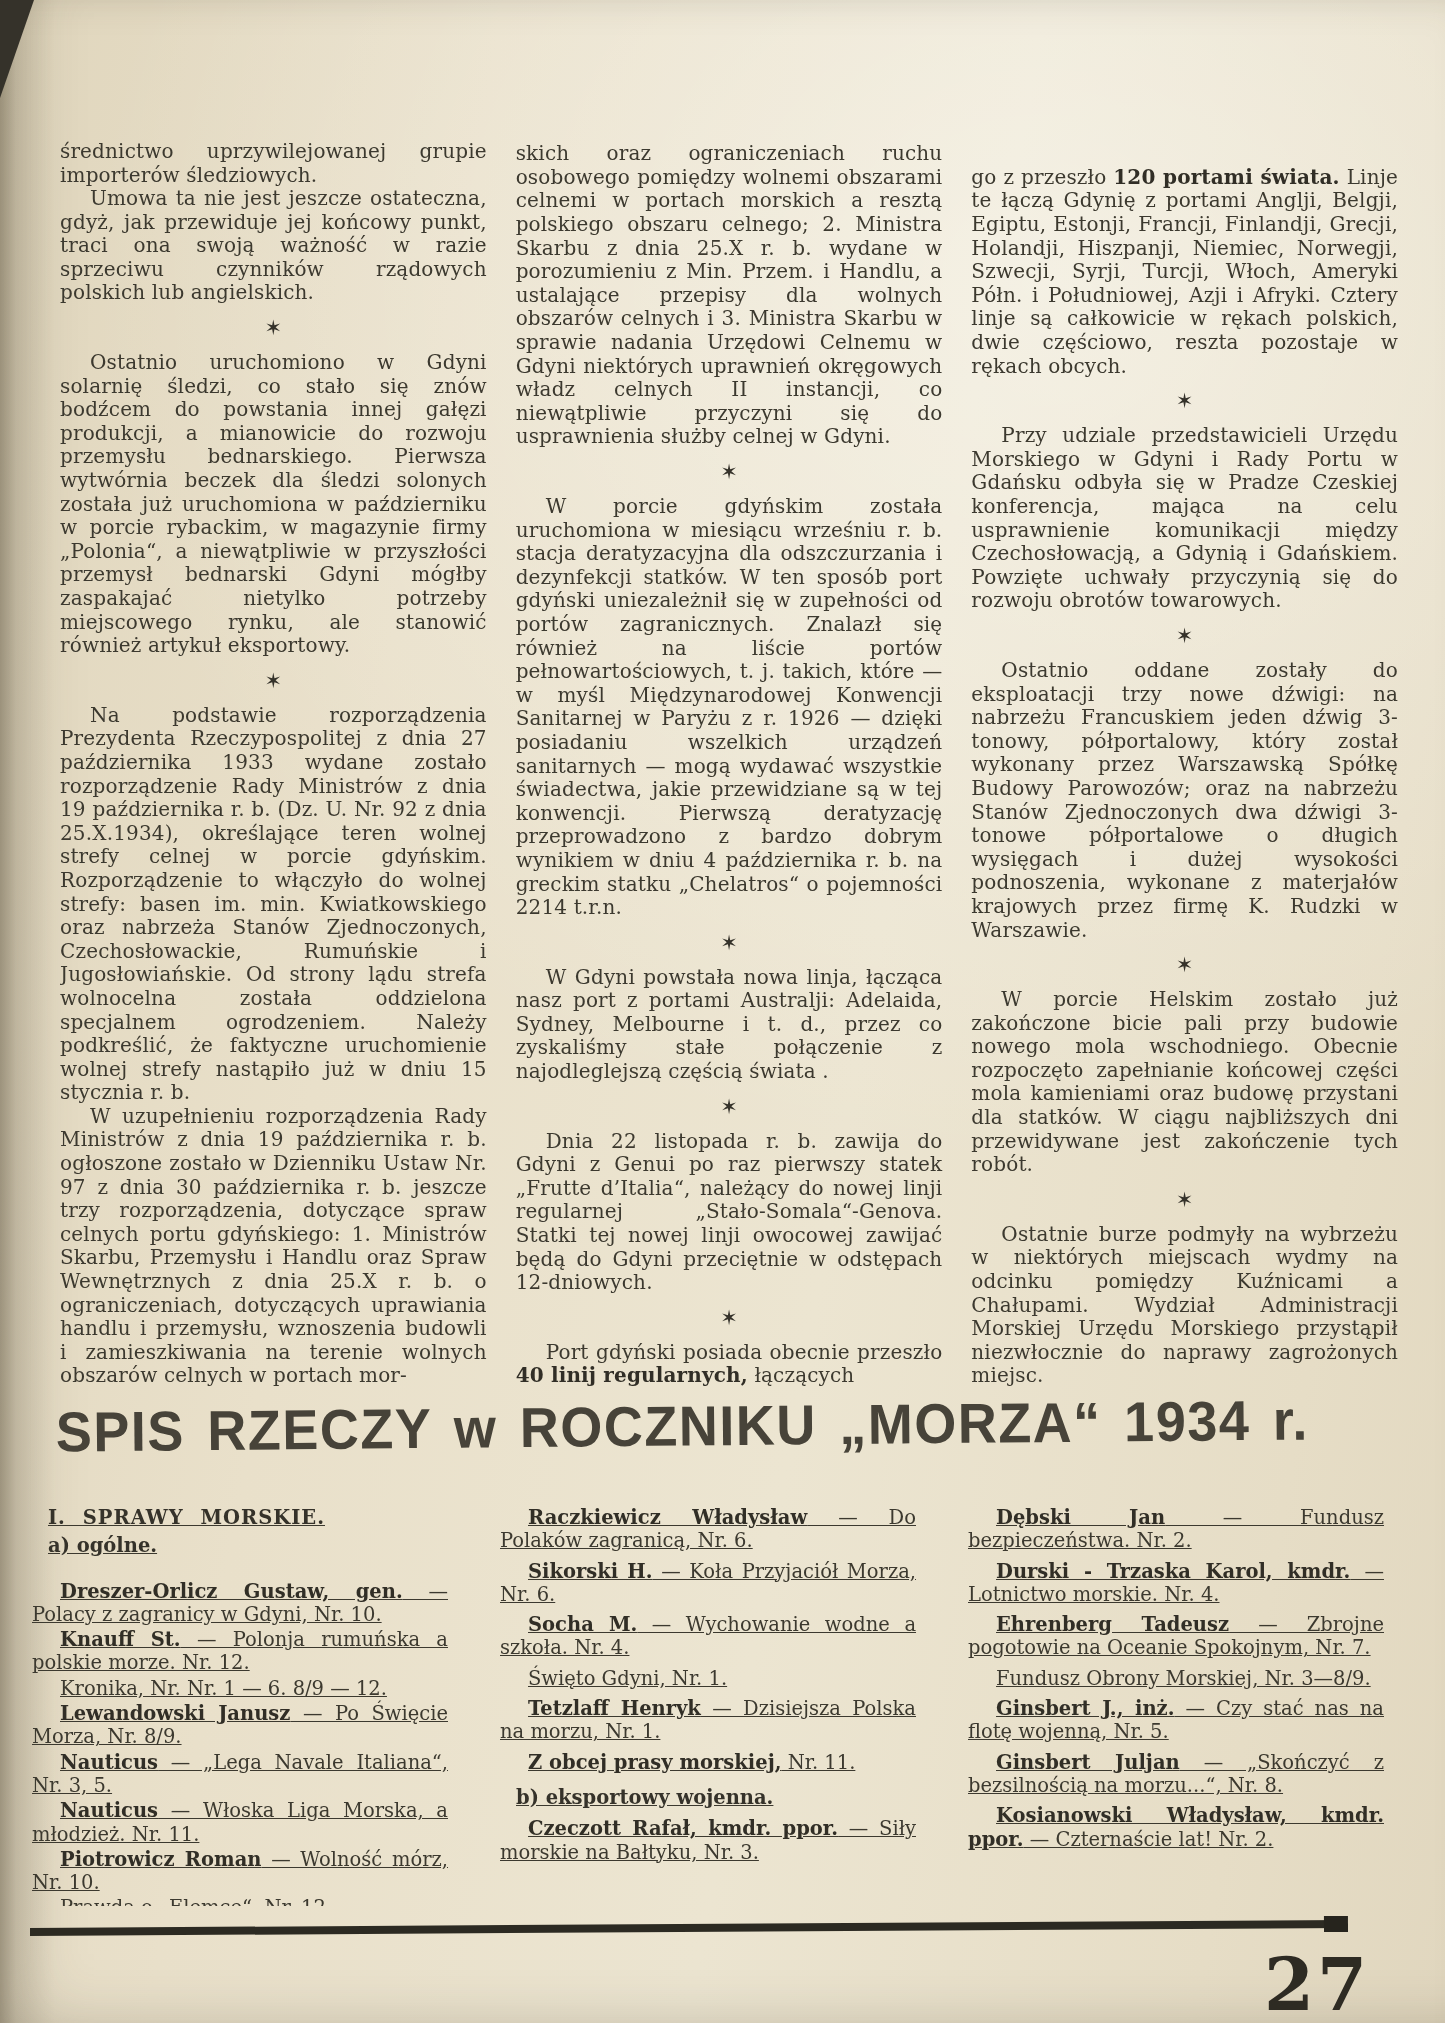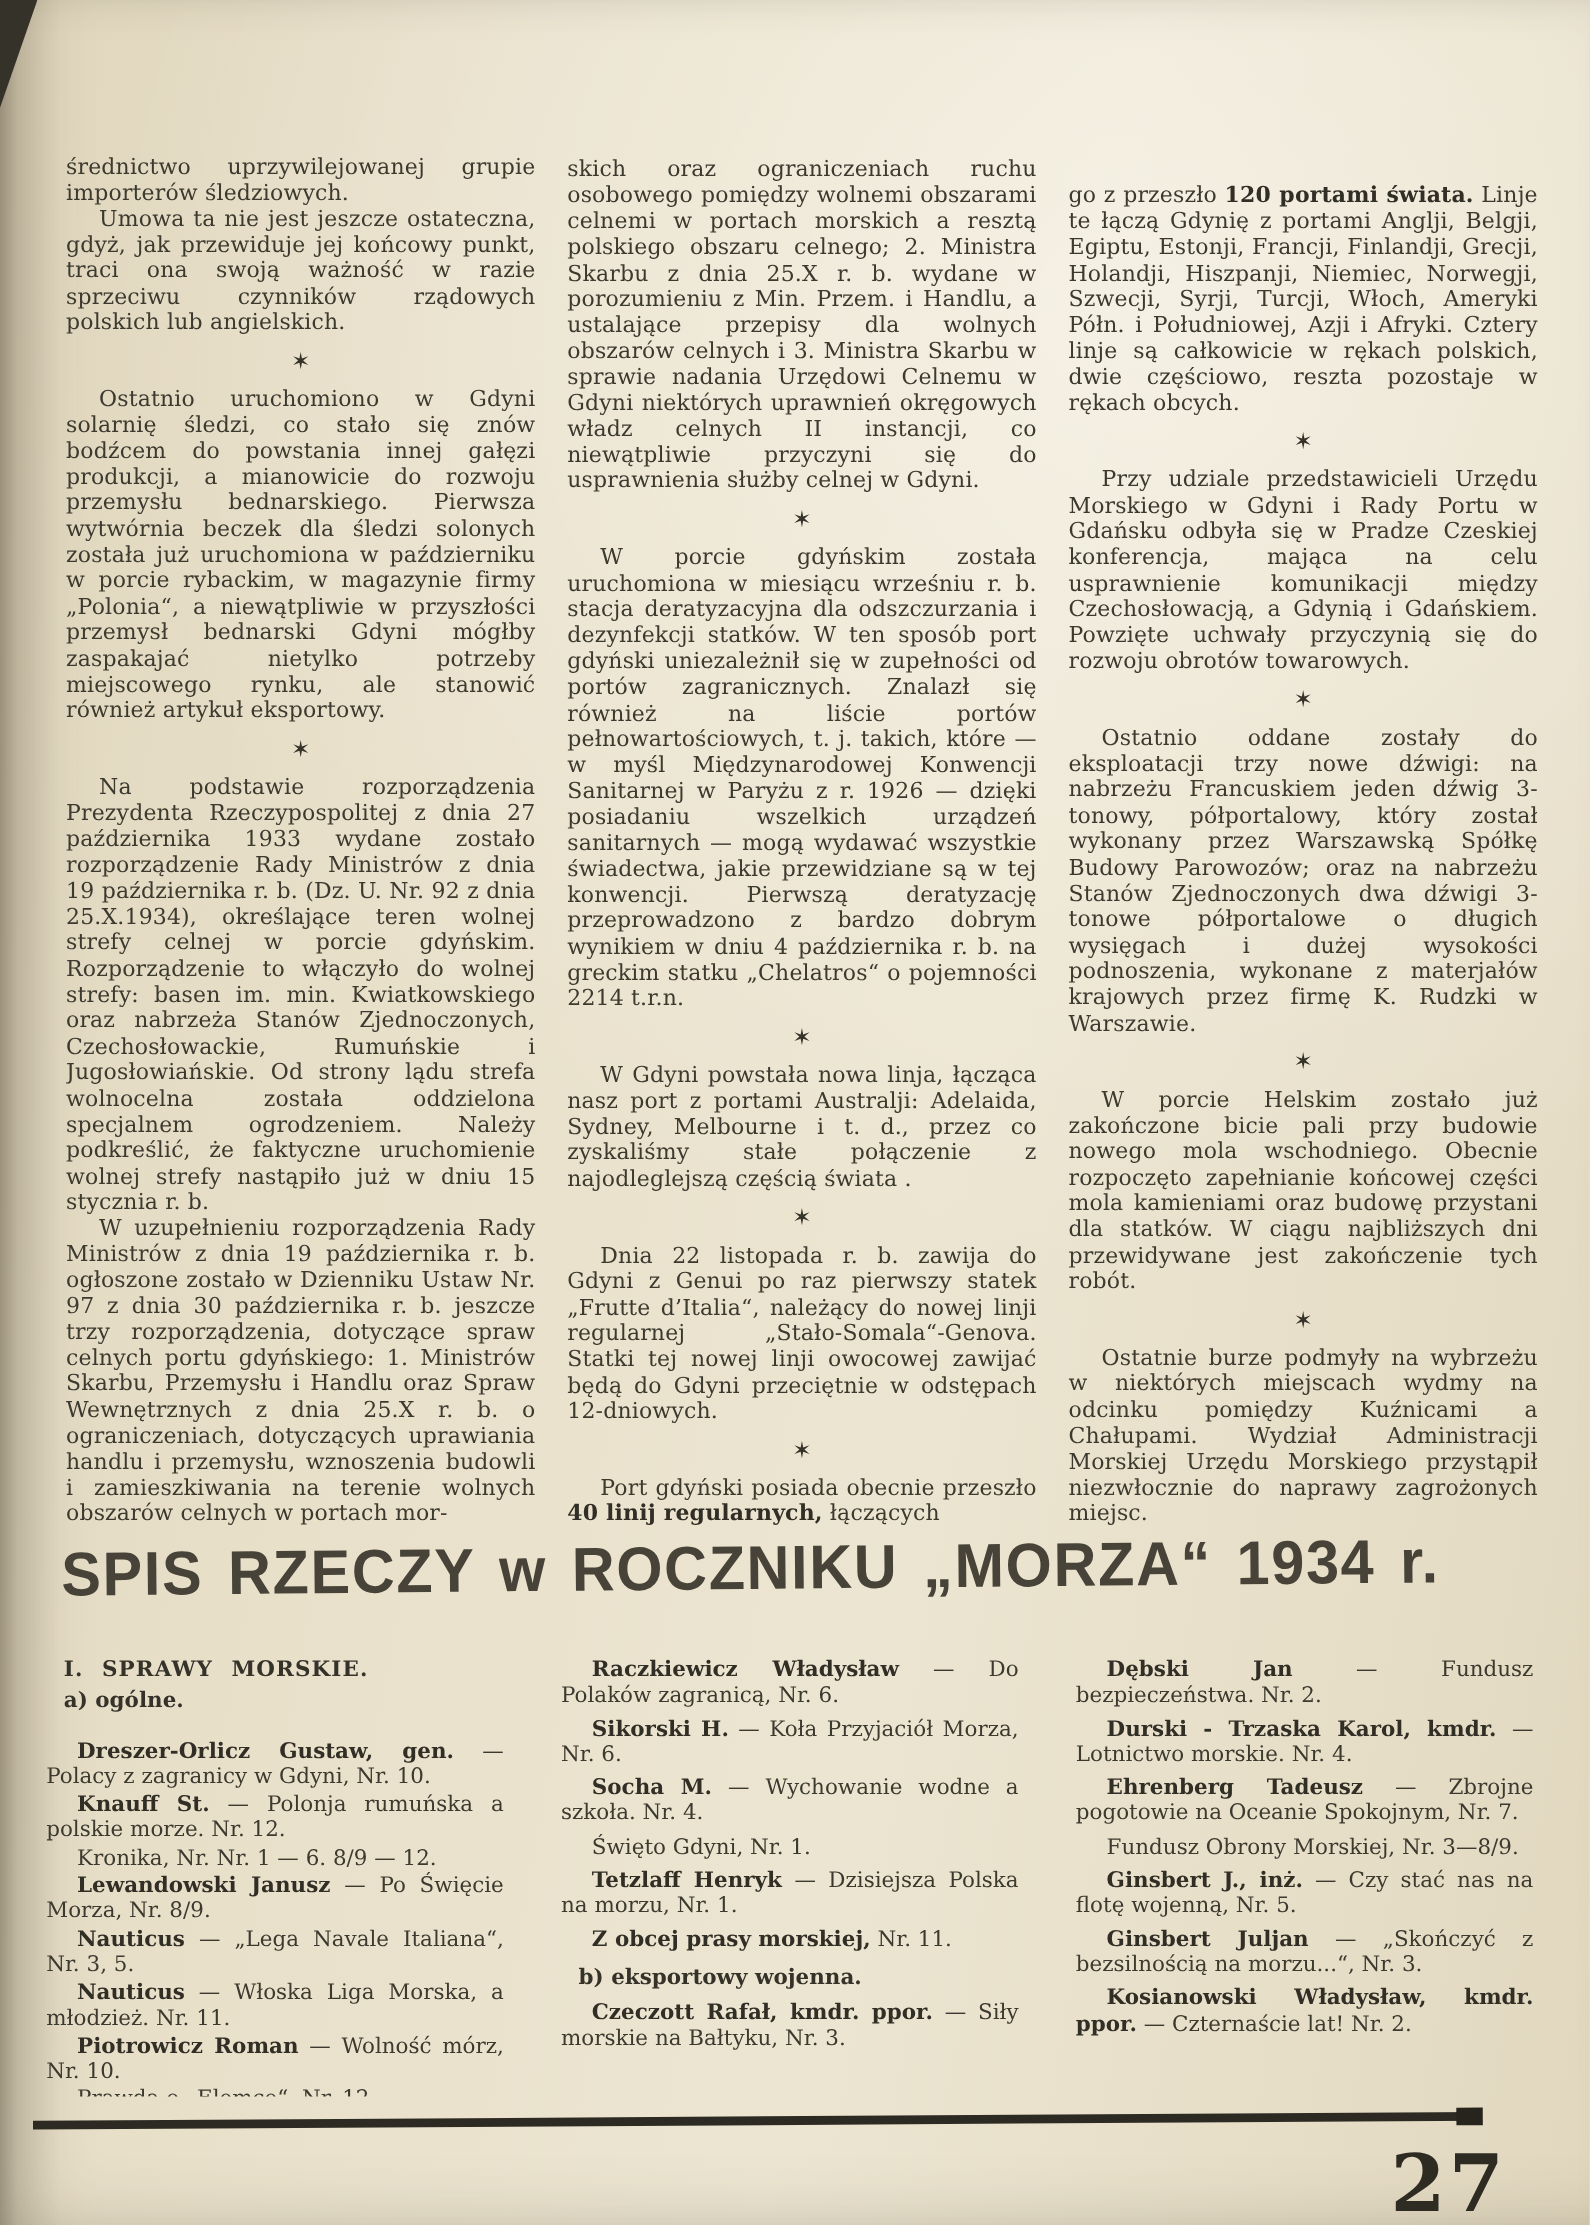--- a/index.html
+++ b/index.html
@@ -53,22 +53,22 @@
     font-size:54px;
     letter-spacing:1.5px;
     word-spacing:6px;
     color:#474339;
     white-space:nowrap;
     transform:rotate(-0.55deg) scaleY(1.04);
     transform-origin:left bottom;
   }
   
   .index {
-    position:absolute; top:1506px; left:42px; width:1352px; height:400px;
-    display:flex; gap:52px; overflow:hidden;
+    position:absolute; top:1506px; left:32px; width:1352px; height:400px;
+    display:flex; gap:52px; overflow:hidden;text-decoration:underline;
   }
   .icol {
     flex:1 1 0;
     font-size:19.5px; line-height:23.3px;
     text-align:justify;
   }
   .entry { text-indent:28px; margin-bottom:2px; }
   .icol-2 .entry, .icol-3 .entry { margin-bottom:7px; }
   .ihead {
     font-weight:bold; text-indent:16px; letter-spacing:1px; word-spacing:9px;
@@ -164,21 +164,21 @@
       <p class="isub-2">b) eksportowy wojenna.</p>
       <p class="entry"><b>Czeczott Rafał, kmdr. ppor.</b><span> — Siły morskie na Bałtyku, Nr. 3.</span></p>
     </div>
 
     <div class="icol icol-3">
       <p class="entry"><b>Dębski Jan</b><span> — Fundusz bezpieczeństwa. Nr. 2.</span></p>
       <p class="entry"><b>Durski - Trzaska Karol, kmdr.</b><span> — Lotnictwo morskie. Nr. 4.</span></p>
       <p class="entry"><b>Ehrenberg Tadeusz</b><span> — Zbrojne pogotowie na Oceanie Spokojnym, Nr. 7.</span></p>
       <p class="entry"><b></b><span>Fundusz Obrony Morskiej, Nr. 3—8/9.</span></p>
       <p class="entry"><b>Ginsbert J., inż.</b><span> — Czy stać nas na flotę wojenną, Nr. 5.</span></p>
-      <p class="entry"><b>Ginsbert Juljan</b><span> — „Skończyć z bezsilnością na morzu...“, Nr. 3.</span></p>
+      <p class="entry"><b>Ginsbert Juljan</b><span> — „Skończyć z bezsilnością na morzu...“, Nr. 8.</span></p>
       <p class="entry"><b>Kosianowski Władysław, kmdr. ppor.</b><span> — Czternaście lat! Nr. 2.</span></p>
     </div>
   </section>
 
   <div class="bottom-rule">
       <span class="rule-end"></span>
     </div>
   <div class="page-number">27</div>
 </div>
 

